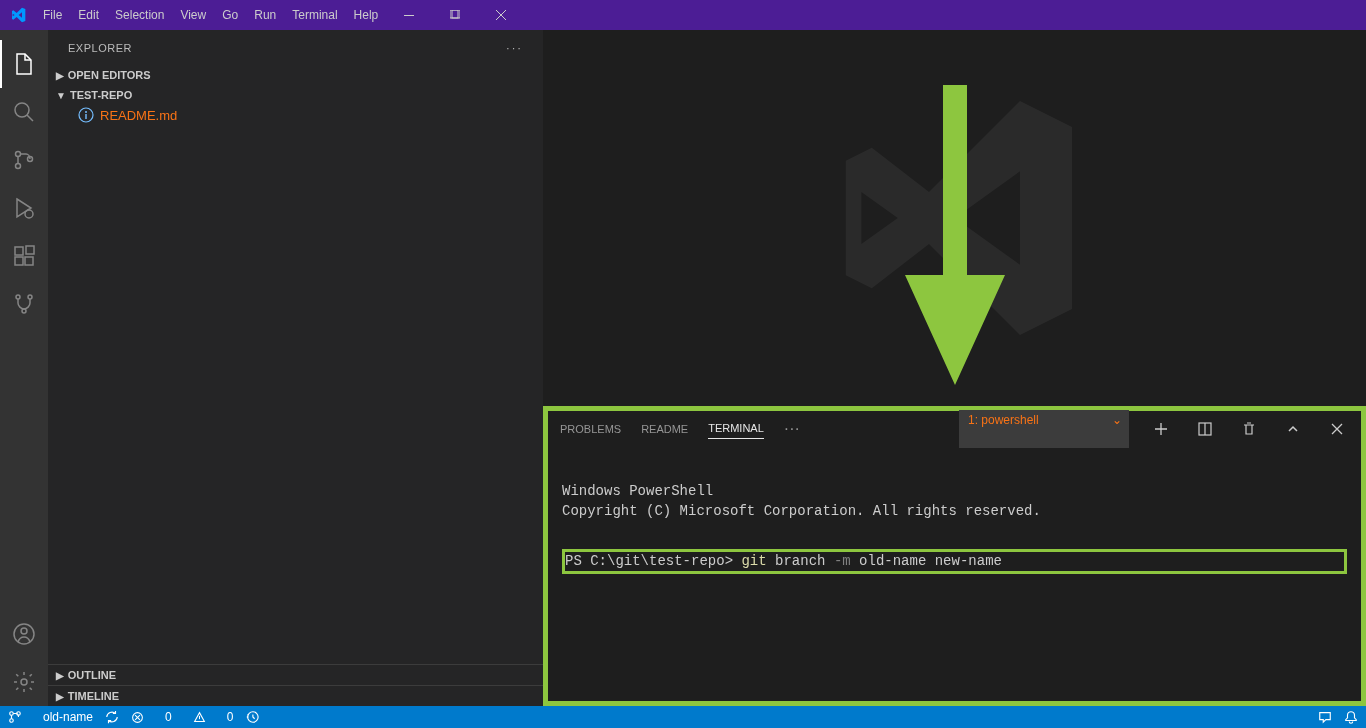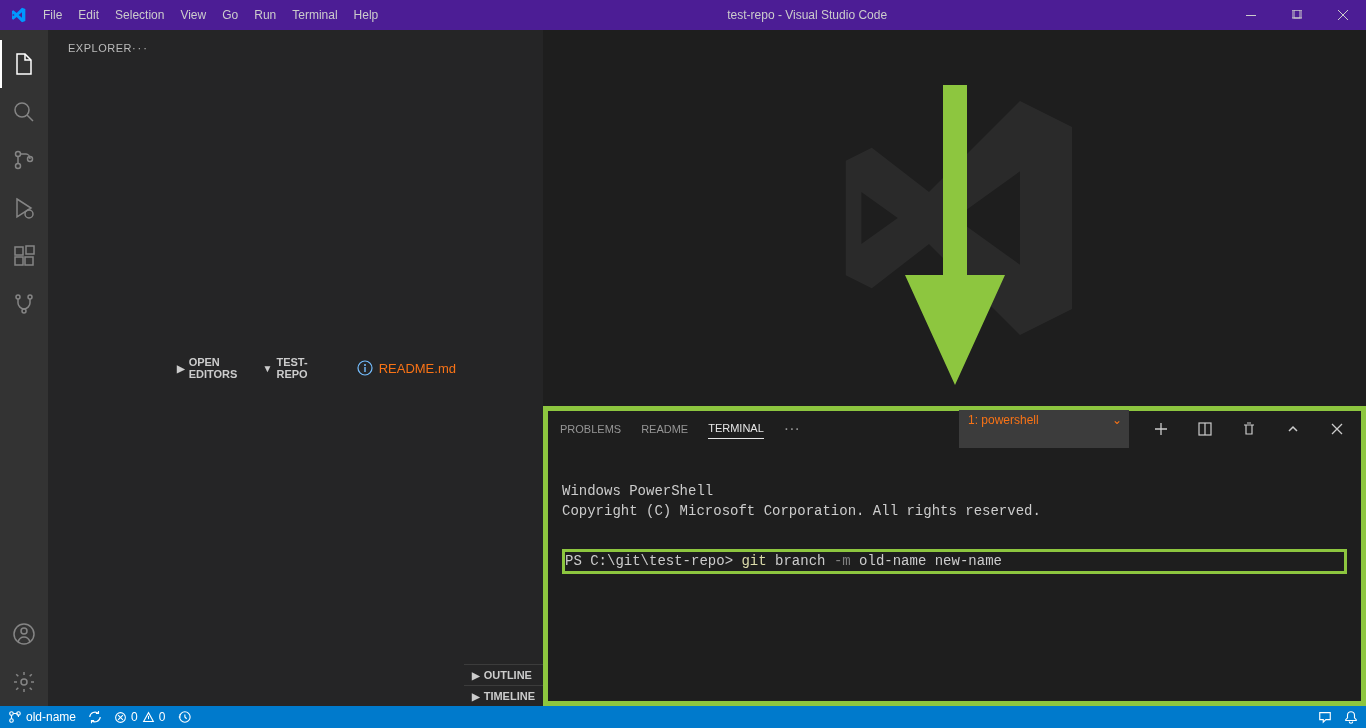--- a/index.html
+++ b/index.html
@@ -46,21 +46,21 @@
 }
 .activitybar .ab-item.active { color: #ffffff; }
 .activitybar .ab-item.active::before {
   content: ''; position: absolute; left: 0; top: 0; bottom: 0; width: 2px; background: #ffffff;
 }
 .activitybar .spacer { flex: 1; }
 .sidebar {
   width: 495px;
   background: #252526;
   display: flex;
-  flex-direction: row;
+  flex-direction: column;
 }
 .sidebar-header {
   height: 35px;
   padding: 0 20px;
   display: flex; align-items: center; justify-content: space-between;
   font-size: 11px; letter-spacing: 0.5px; color: #bbbbbb;
 }
 .sidebar-section {
   font-size: 11px; font-weight: bold; color: #cccccc;
   padding: 4px 8px; display: flex; align-items: center; gap: 4px;
@@ -142,21 +142,21 @@
 .statusbar {
   height: 22px;
   background: #007acc;
   display: flex;
   align-items: center;
   font-size: 12px;
   color: #ffffff;
   padding: 0 8px;
   gap: 12px;
 }
-.statusbar .sb-item { display: flex; align-items: center; gap: 4px; cursor: pointer; }
+.statusbar .sb-item { display: flex; align-items: center; gap: 21px; cursor: pointer; }
 .statusbar .spacer { flex: 1; }
 svg { display: block; }
 </style>
 </head>
 <body>
 
 <div class="titlebar">
   <div class="vscode-logo">
     <svg width="16" height="16" viewBox="0 0 24 24">
         <path fill="#0098ff" d="M23 3l-5-2-8 8-5-4-2 1v12l2 1 5-4 8 8 5-2V3zm-5 13l-5-4 5-4v8zM4 14V10l3 2-3 2z"></path>
@@ -165,21 +165,20 @@
   <div class="menu">
     <span>File</span>
     <span>Edit</span>
     <span>Selection</span>
     <span>View</span>
     <span>Go</span>
     <span>Run</span>
     <span>Terminal</span>
     <span>Help</span>
   </div>
-  <div class="title">test-repo - Visual Studio Code</div>
   <div class="win-controls">
     <div>
         <svg width="10" height="1">
           <rect width="10" height="1" fill="#ccc"></rect>
         </svg>
       </div>
     <div>
         <svg width="10" height="10">
           <rect x="0" y="0" width="8" height="8" fill="none" stroke="#ccc"></rect>
           <rect x="2" y="-2" width="8" height="8" fill="none" stroke="#ccc" transform="translate(0,2)"></rect>

